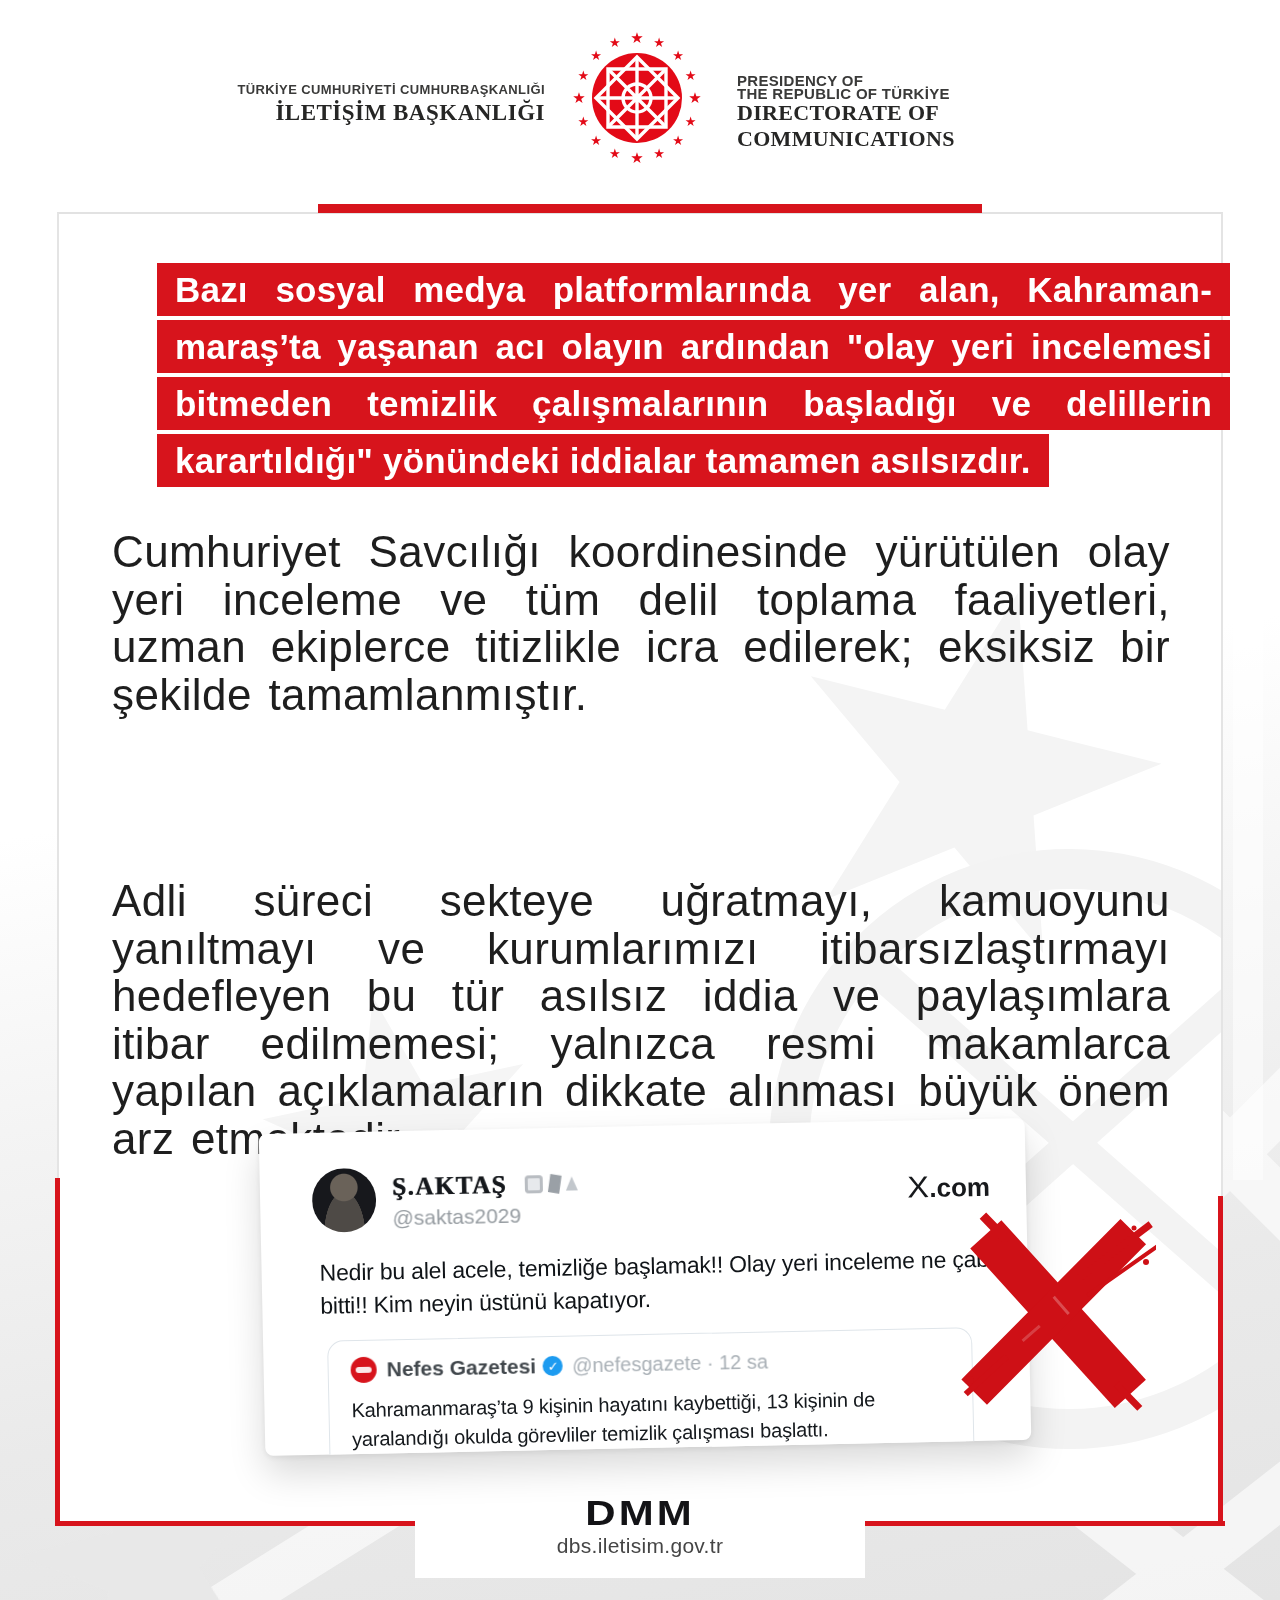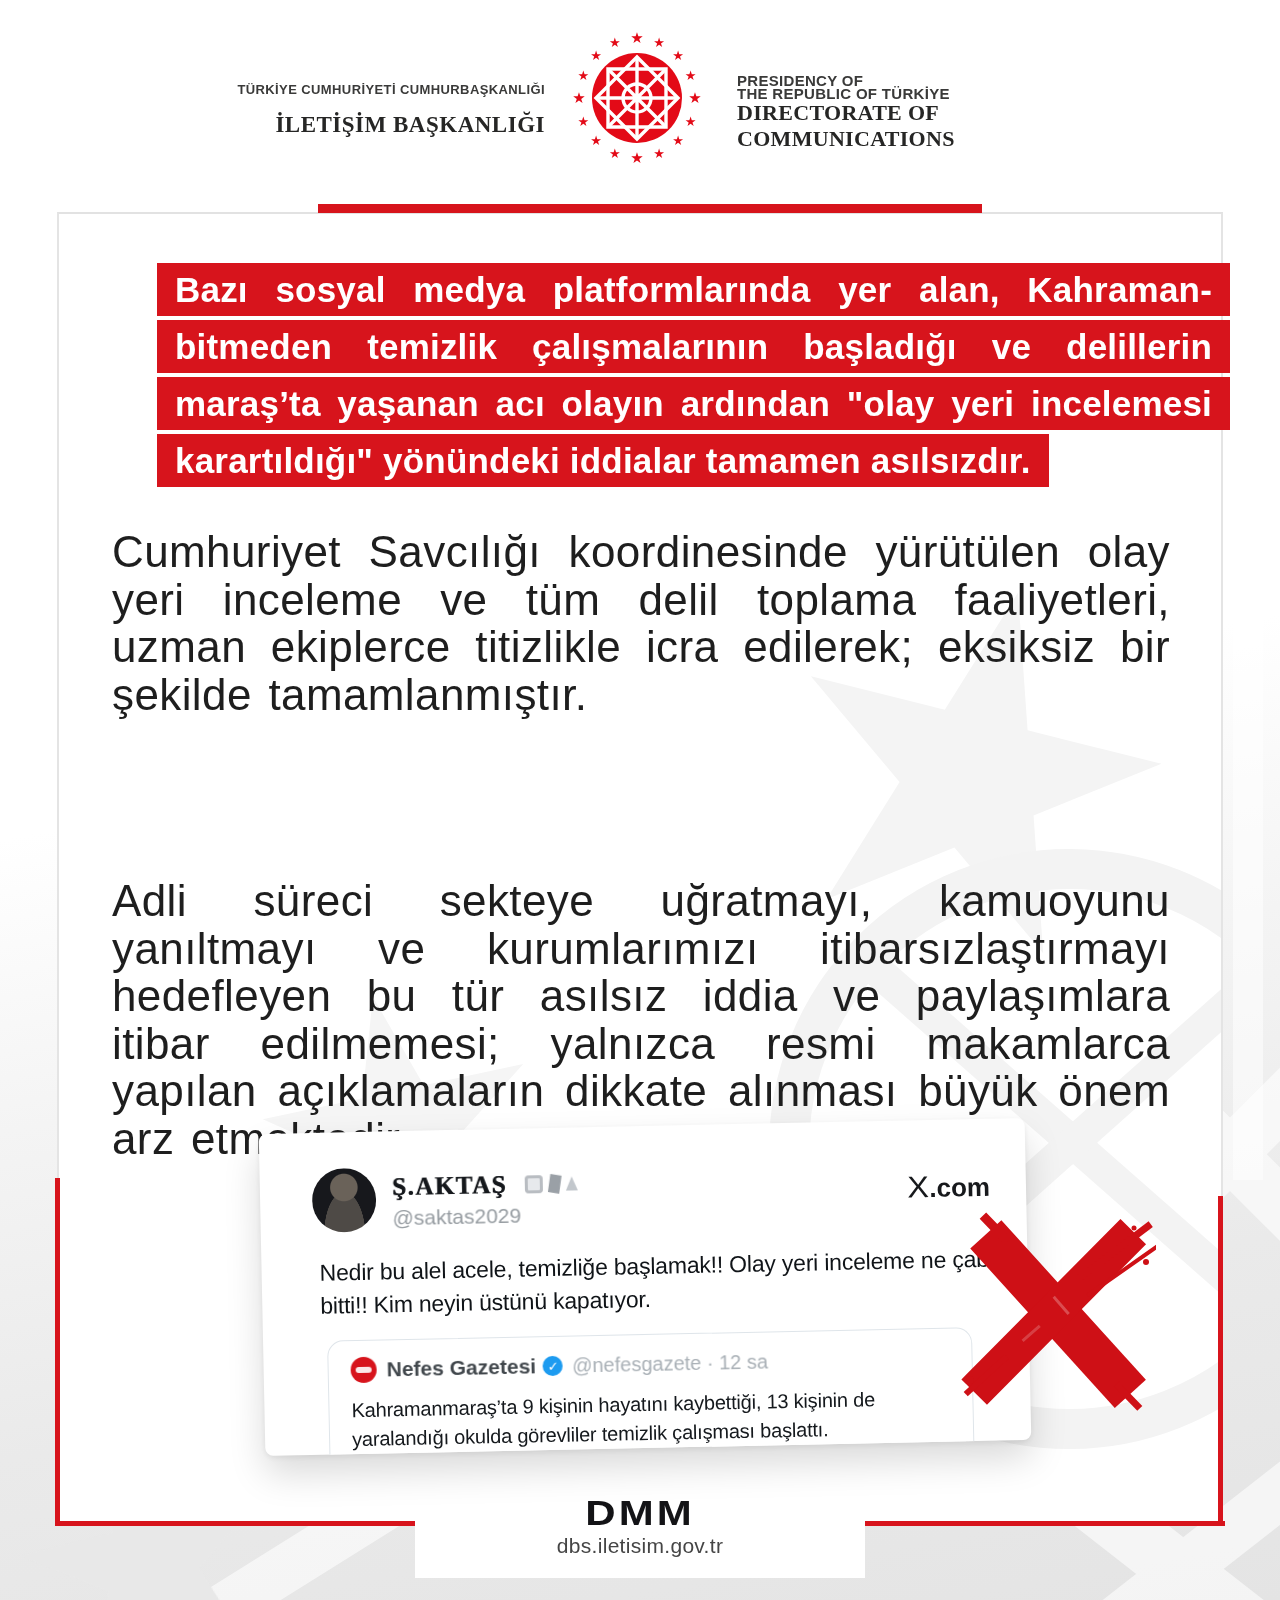--- a/index.html
+++ b/index.html
@@ -12,21 +12,21 @@
   .page{
     position:relative;width:1280px;height:1600px;overflow:hidden;
     font-family:"Liberation Sans","DejaVu Sans",sans-serif;
     background:linear-gradient(170deg,#ffffff 46%,#f4f4f4 62%,#eaeaea 80%,#e4e4e4 100%);
   }
   
   .bg-pattern{position:absolute;inset:0;z-index:0;pointer-events:none;}
   
   .brand-left{position:absolute;left:200px;top:82px;width:345px;text-align:right;z-index:2;}
   .brand-left .small{font-size:13px;font-weight:700;letter-spacing:.4px;color:#3a3a39;}
-  .brand-left .big{font-family:"Liberation Serif","DejaVu Serif",serif;font-size:23px;font-weight:700;letter-spacing:.5px;color:#262625;margin-top:15px;}
+  .brand-left .big{font-family:"Liberation Serif","DejaVu Serif",serif;font-size:23px;font-weight:700;letter-spacing:.5px;color:#262625;margin-top:3px;}
   .brand-right{position:absolute;left:737px;top:74px;z-index:2;}
   .brand-right .small{font-size:15px;font-weight:700;letter-spacing:.3px;color:#3a3a39;line-height:13px;}
   .brand-right .big{font-family:"Liberation Serif","DejaVu Serif",serif;font-size:22px;font-weight:700;letter-spacing:.3px;color:#262625;line-height:26px;}
   .emblem{position:absolute;left:562px;top:26px;width:150px;height:150px;z-index:2;}
   
   .card{
     position:absolute;left:57px;top:212px;width:1166px;height:1312px;background:#fff;
     border-top:2px solid #e2e2e2;border-left:2px solid #e4e4e4;border-right:2px solid #e4e4e4;
     box-sizing:border-box;overflow:hidden;z-index:1;
   }
@@ -168,22 +168,22 @@
   </div>
 
   <div class="top-accent"></div>
   <div class="frame v-left"></div>
   <div class="frame v-right"></div>
   <div class="frame b-left"></div>
   <div class="frame b-right"></div>
 
   <div class="headline">
     <div class="headline-line full">Bazı sosyal medya platformlarında yer alan, Kahraman-</div>
+    <div class="headline-line full">maraş’ta yaşanan acı olayın ardından "olay yeri incelemesi</div>
     <div class="headline-line full">bitmeden temizlik çalışmalarının başladığı ve delillerin</div>
-    <div class="headline-line full">maraş’ta yaşanan acı olayın ardından "olay yeri incelemesi</div>
     <div class="headline-line fit">karartıldığı" yönündeki iddialar tamamen asılsızdır.</div>
   </div>
 
   <div class="para p1">Cumhuriyet Savcılığı koordinesinde yürütülen olay yeri inceleme ve tüm delil toplama faaliyetleri, uzman ekiplerce titizlikle icra edilerek; eksiksiz bir şekilde tamamlanmıştır.</div>
   <div class="para p3">Adli süreci sekteye uğratmayı, kamuoyunu yanıltmayı ve kurumlarımızı itibarsızlaştırmayı hedefleyen bu tür asılsız iddia ve paylaşımlara itibar edilmemesi; yalnızca resmi makamlarca yapılan açıklamaların dikkate alınması büyük önem arz etmektedir.</div>
 
   <div class="tweet">
     <div class="tweet-head">
       <div class="avatar"></div>
       <div class="user-col">

